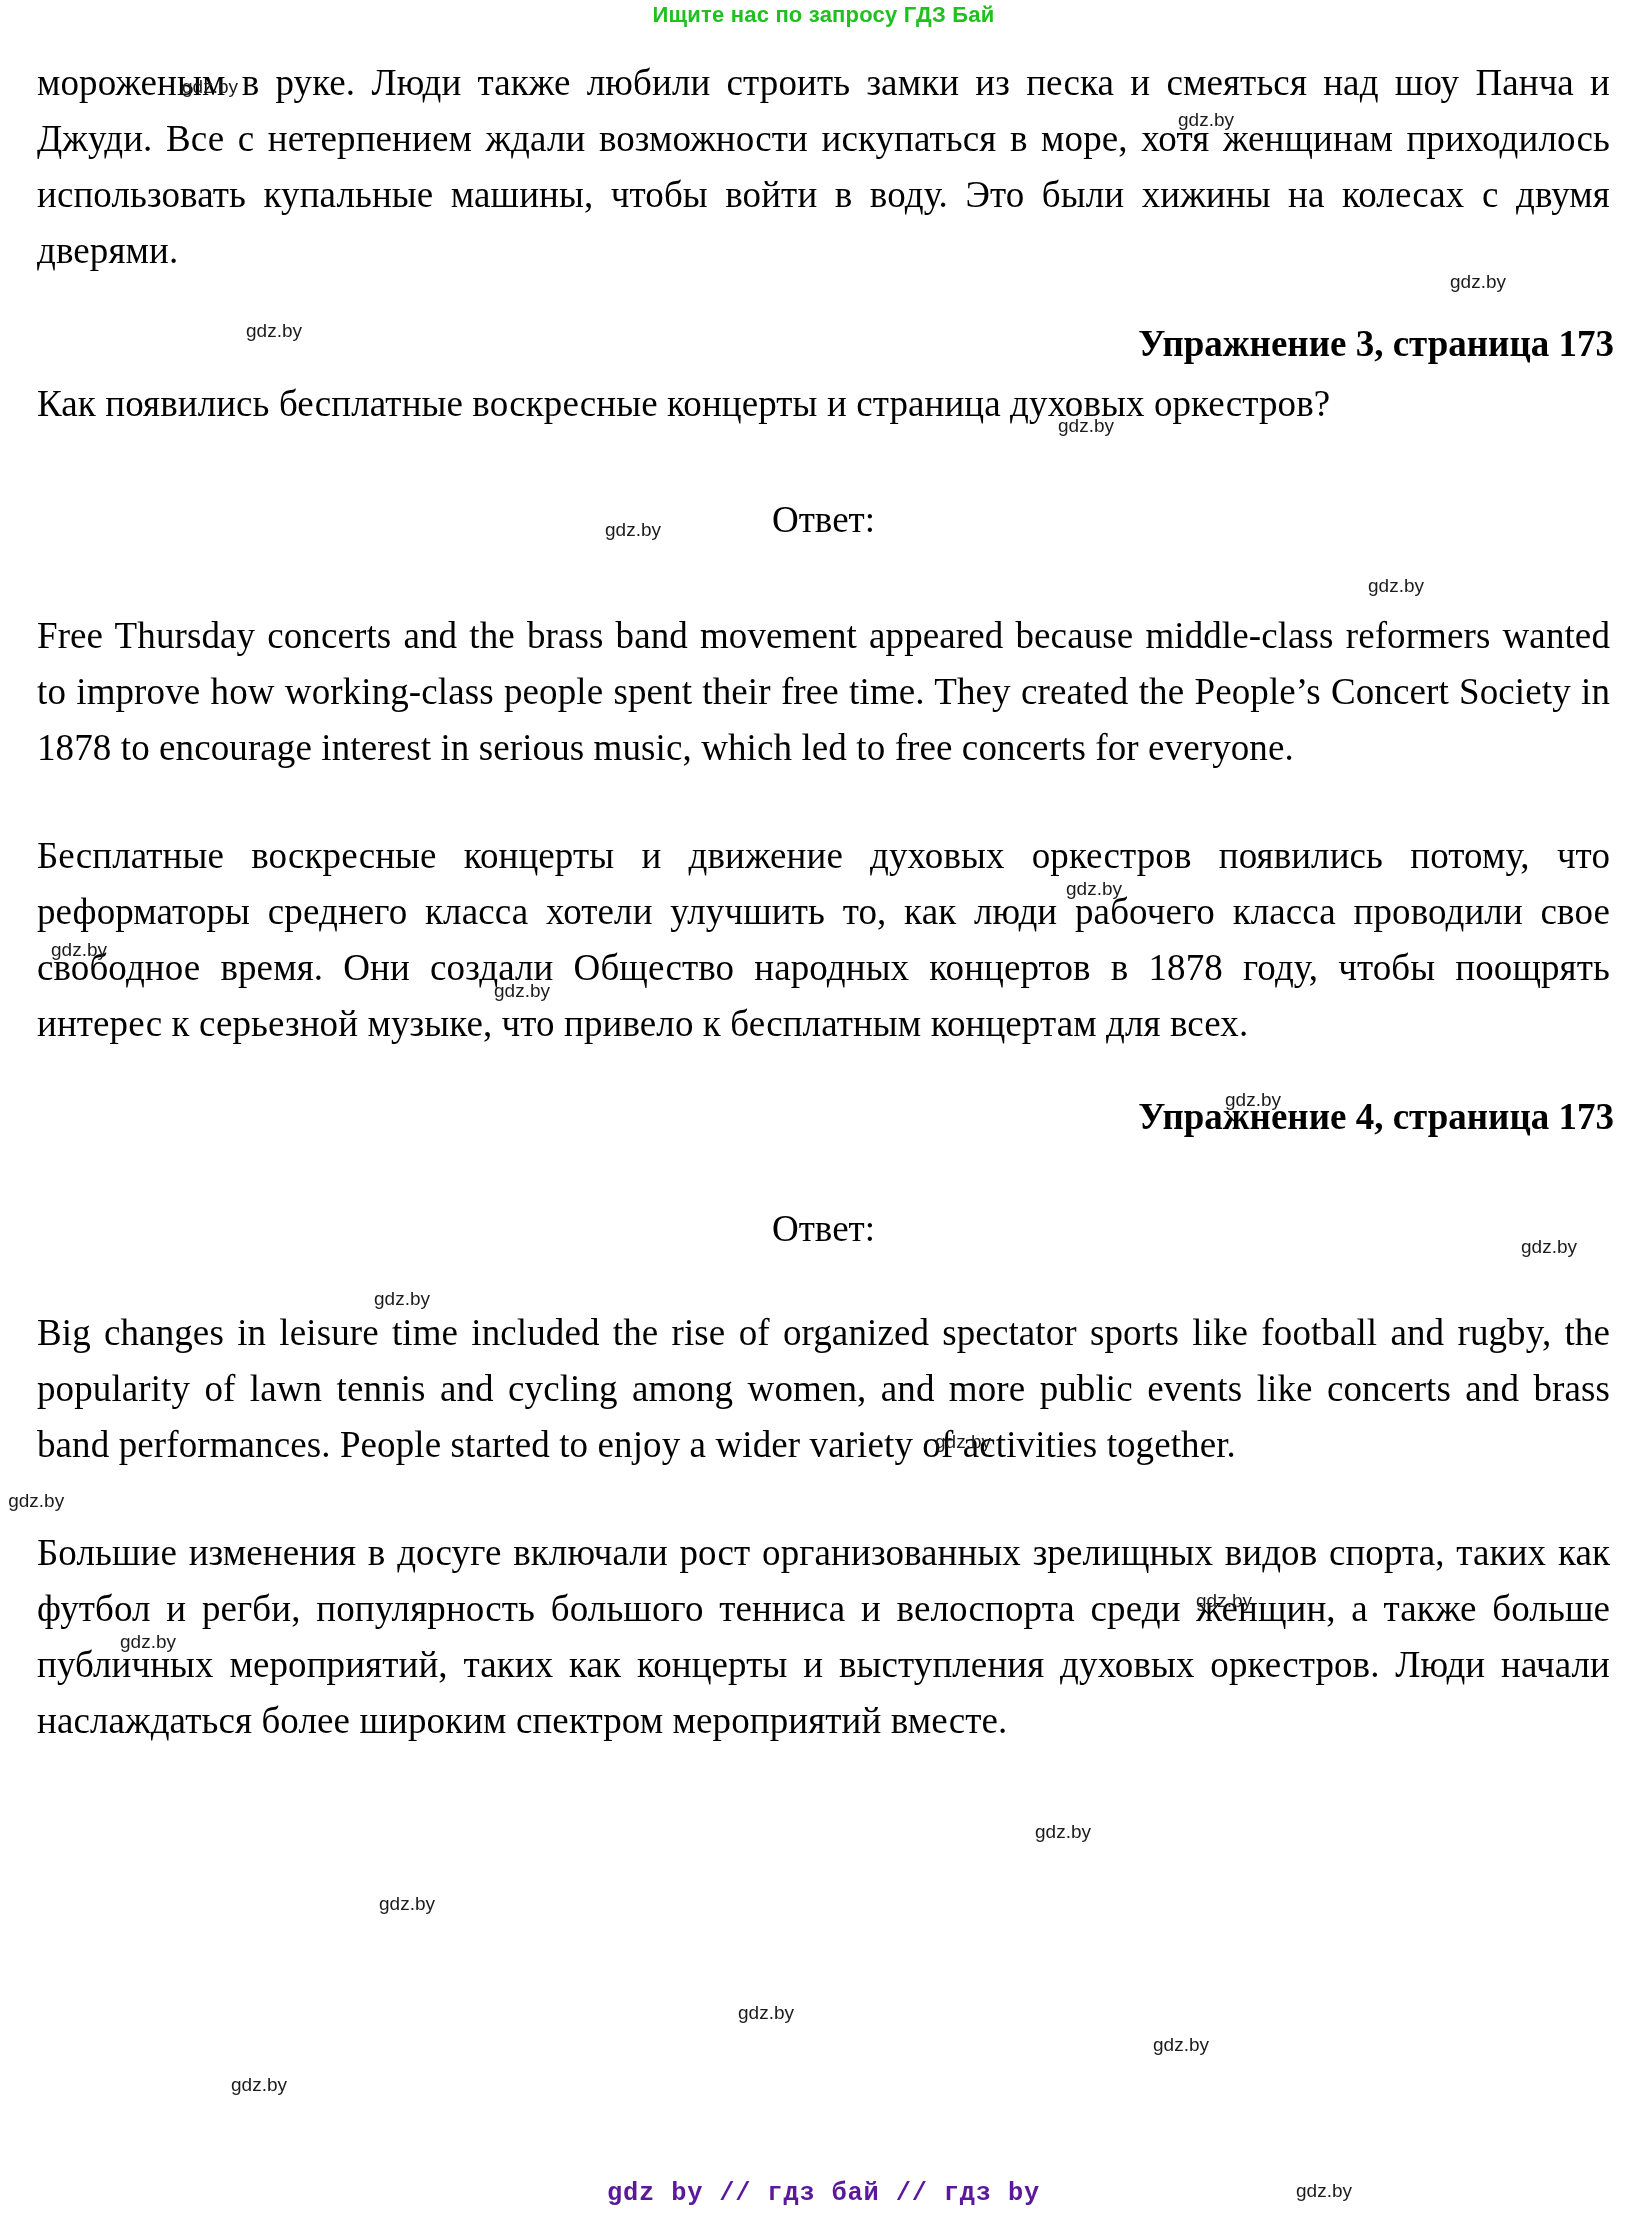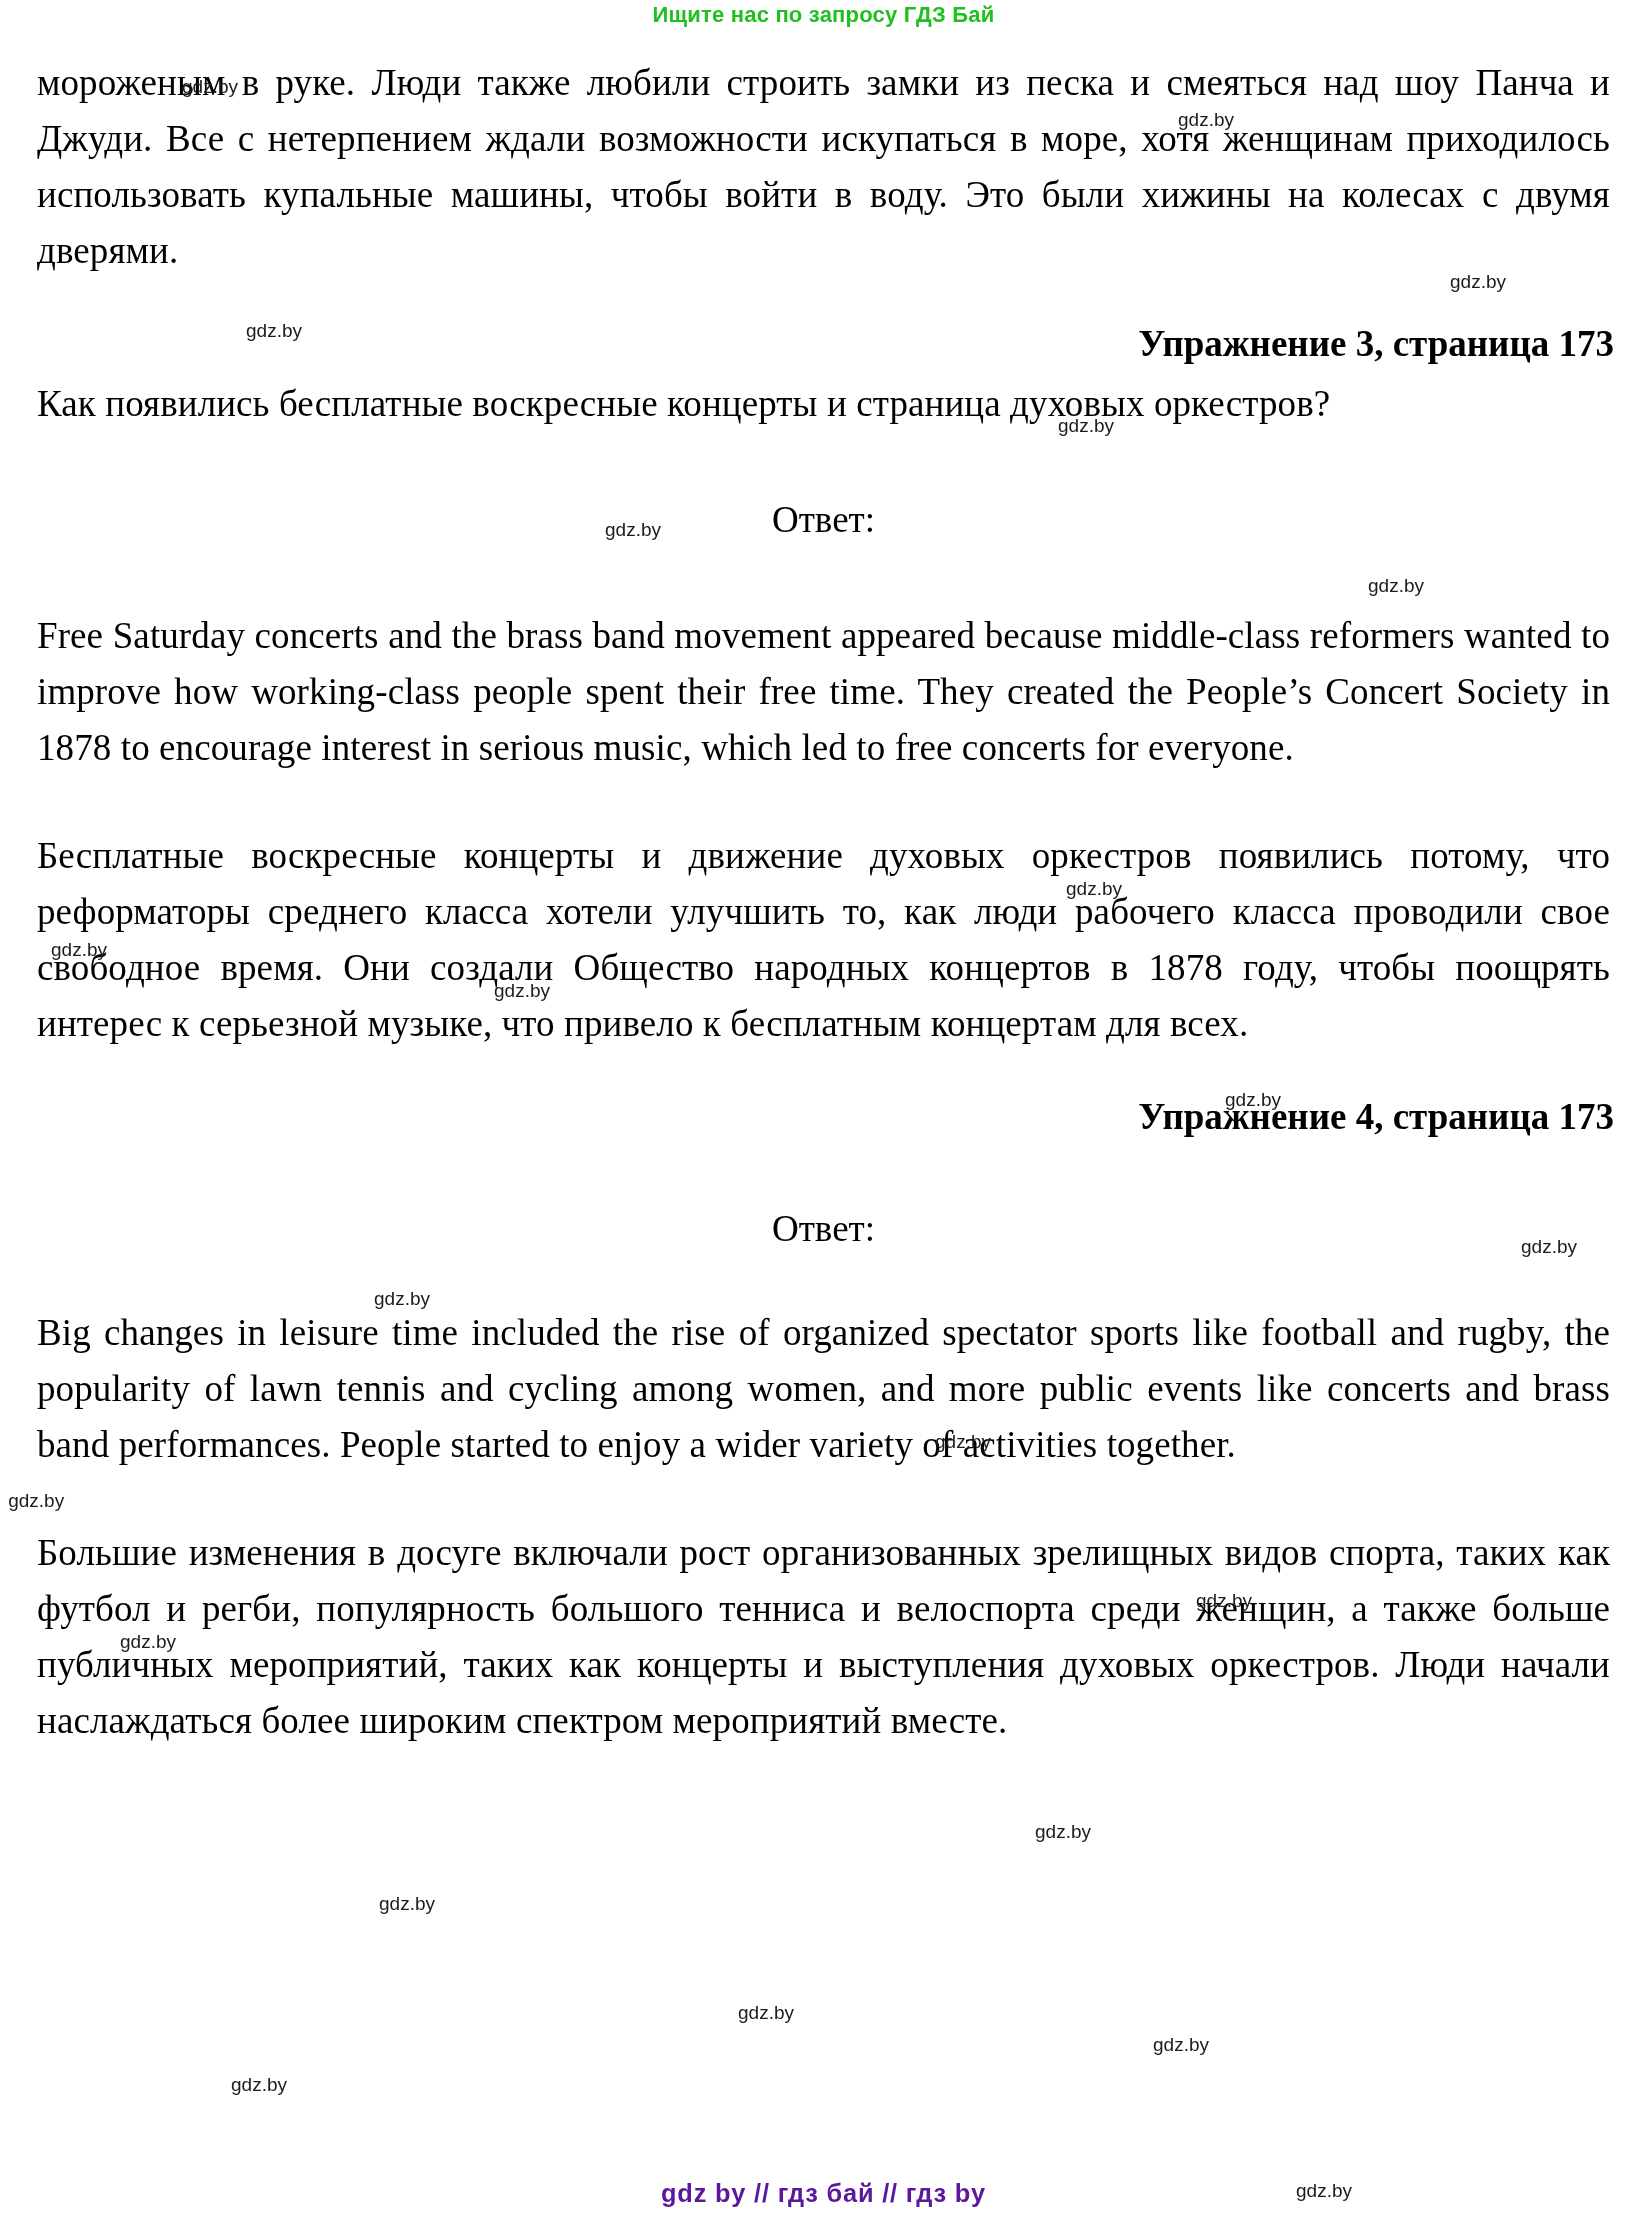--- a/index.html
+++ b/index.html
@@ -89,21 +89,21 @@
     margin-top: 33px;
   }
 
   
   .promo-footer {
     position: absolute;
     bottom: 8.2px;
     left: 0;
     width: 1647px;
     text-align: center;
-    font-family: Liberation Sans, sans-serif;
+    font-family: Liberation Mono, monospace;
     font-weight: bold;
     font-size: 25.4px;
     color: #5b189c;
     letter-spacing: 0.8px;
   }
 </style>
 </head>
 <body>
 
 <div class="page">
@@ -119,21 +119,21 @@
     <h3 class="ex-heading">Упражнение 3, страница 173</h3>
 
     <p class="body-par last-line-left">Как появились бесплатные воскресные концерты и страница духовых оркестров?</p>
 
     <div class="gap-xl"></div>
 
     <p class="answer-label">Ответ:</p>
 
     <div class="gap-xl"></div>
 
-    <p class="body-par last-line-left">Free Saturday concerts and the brass band movement appeared because middle-class reformers wanted to improve how working-class people spent their free time. They created the People’s Concert Society in 1878 to encourage interest in serious music, which led to free concerts for everyone.</p>
+    <p class="body-par last-line-left">Free Thursday concerts and the brass band movement appeared because middle-class reformers wanted to improve how working-class people spent their free time. They created the People’s Concert Society in 1878 to encourage interest in serious music, which led to free concerts for everyone.</p>
 
     <div class="gap-lg"></div>
 
     <p class="body-par last-line-left">Бесплатные воскресные концерты и движение духовых оркестров появились потому, что реформаторы среднего класса хотели улучшить то, как люди рабочего класса проводили свое свободное время. Они создали Общество народных концертов в 1878 году, чтобы поощрять интерес к серьезной музыке, что привело к бесплатным концертам для всех.</p>
 
     <div class="gap-md"></div>
 
     <h3 class="ex-heading">Упражнение 4, страница 173</h3>
 
 

